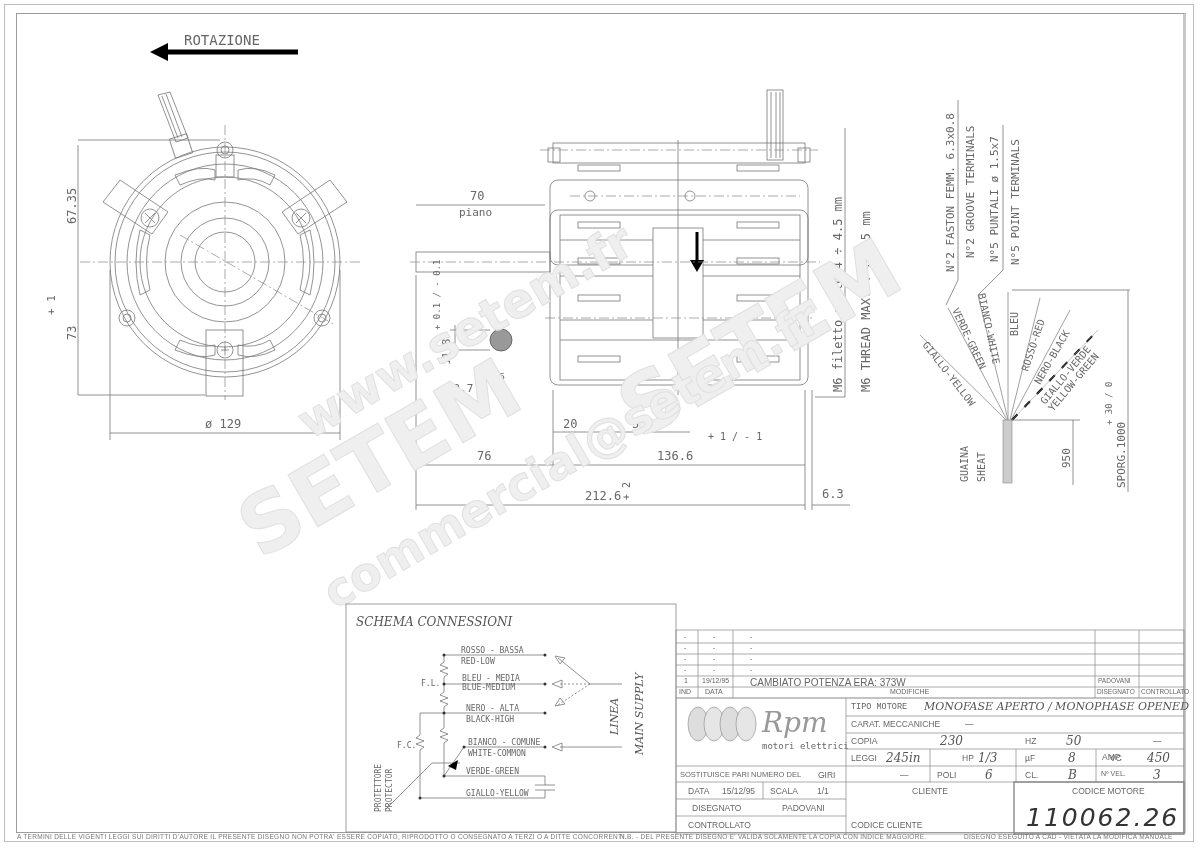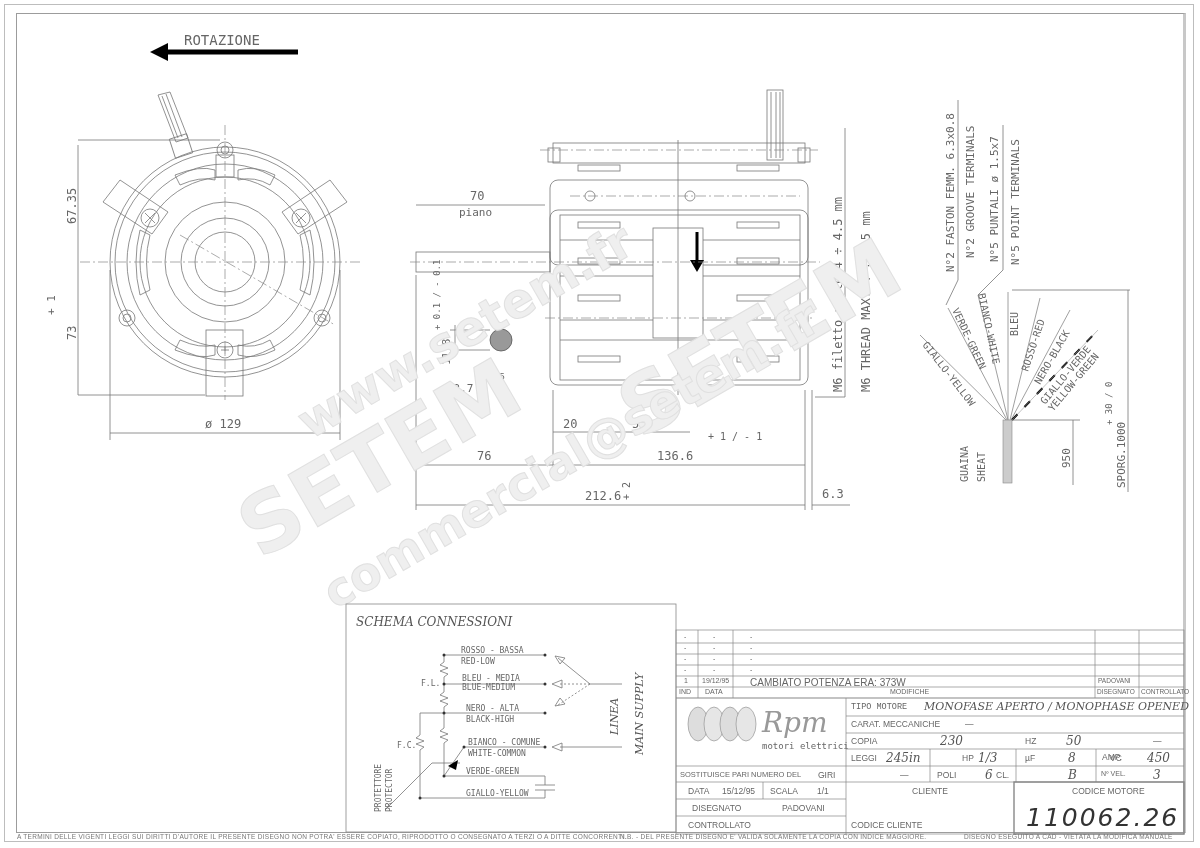--- a/index.html
+++ b/index.html
@@ -360,21 +360,21 @@
   <span class="tb" style="left:1025px;top:753px;">µF</span>
   <span class="tbv" style="left:1068px;top:751px;">8</span>
   <span class="tb" style="left:1110px;top:753px;">VC</span>
   <span class="tbv" style="left:1147px;top:751px;">450</span>
   <span class="tb" style="left:680px;top:770px;font-size:7.5px;">SOSTITUISCE PARI NUMERO DEL</span>
   <span class="tb" style="left:822px;top:770px;">-</span>
   <span class="tb" style="left:818px;top:770px;">GIRI</span>
   <span class="tb" style="left:900px;top:770px;">—</span>
   <span class="tb" style="left:937px;top:770px;">POLI</span>
   <span class="tbv" style="left:985px;top:768px;">6</span>
-  <span class="tb" style="left:996px;top:770px;">CL.</span>
+  <span class="tb" style="left:1025px;top:770px;">CL.</span>
   <span class="tbv" style="left:1068px;top:768px;">B</span>
   <span class="tb" style="left:1101px;top:770px;font-size:7px;">Nº VEL.</span>
   <span class="tbv" style="left:1153px;top:768px;">3</span>
   <span class="tb" style="left:688px;top:786px;">DATA</span>
   <span class="tb" style="left:722px;top:786px;">15/12/95</span>
   <span class="tb" style="left:770px;top:786px;">SCALA</span>
   <span class="tb" style="left:817px;top:786px;">1/1</span>
   <span class="tb" style="left:912px;top:786px;">CLIENTE</span>
   <span class="tb" style="left:1072px;top:786px;">CODICE MOTORE</span>
   <span class="tb" style="left:692px;top:803px;">DISEGNATO</span>

